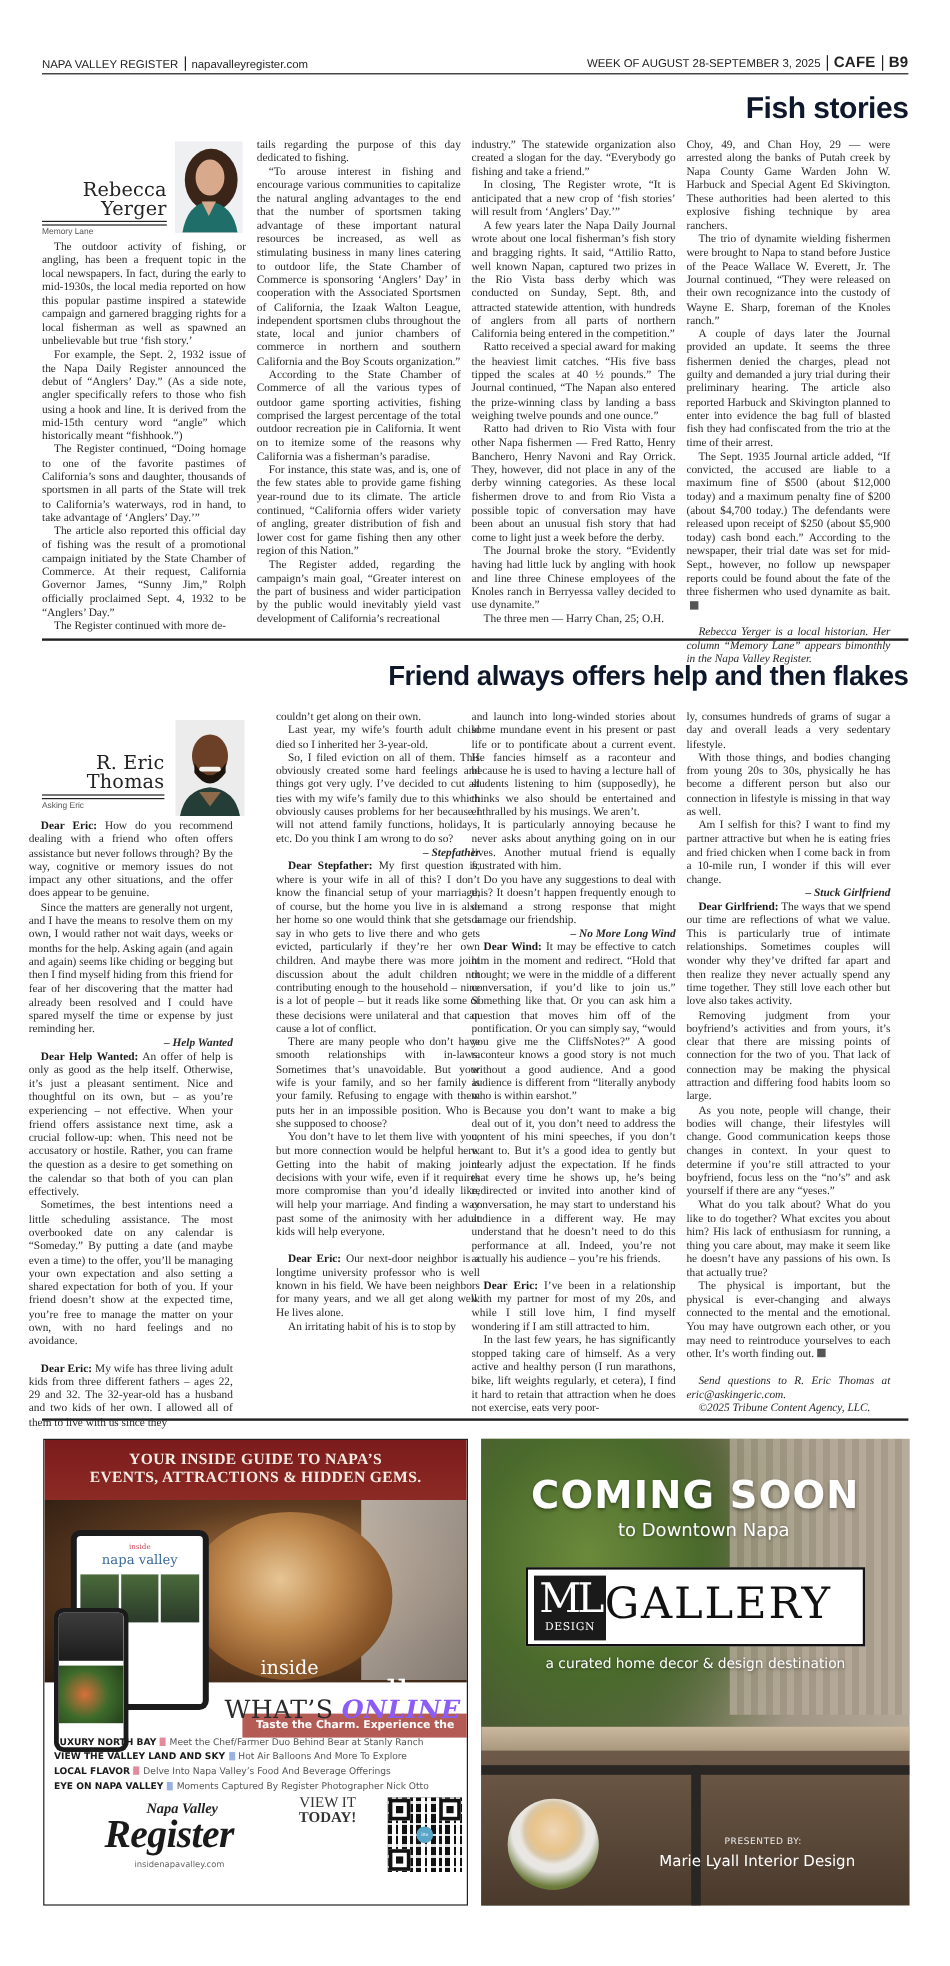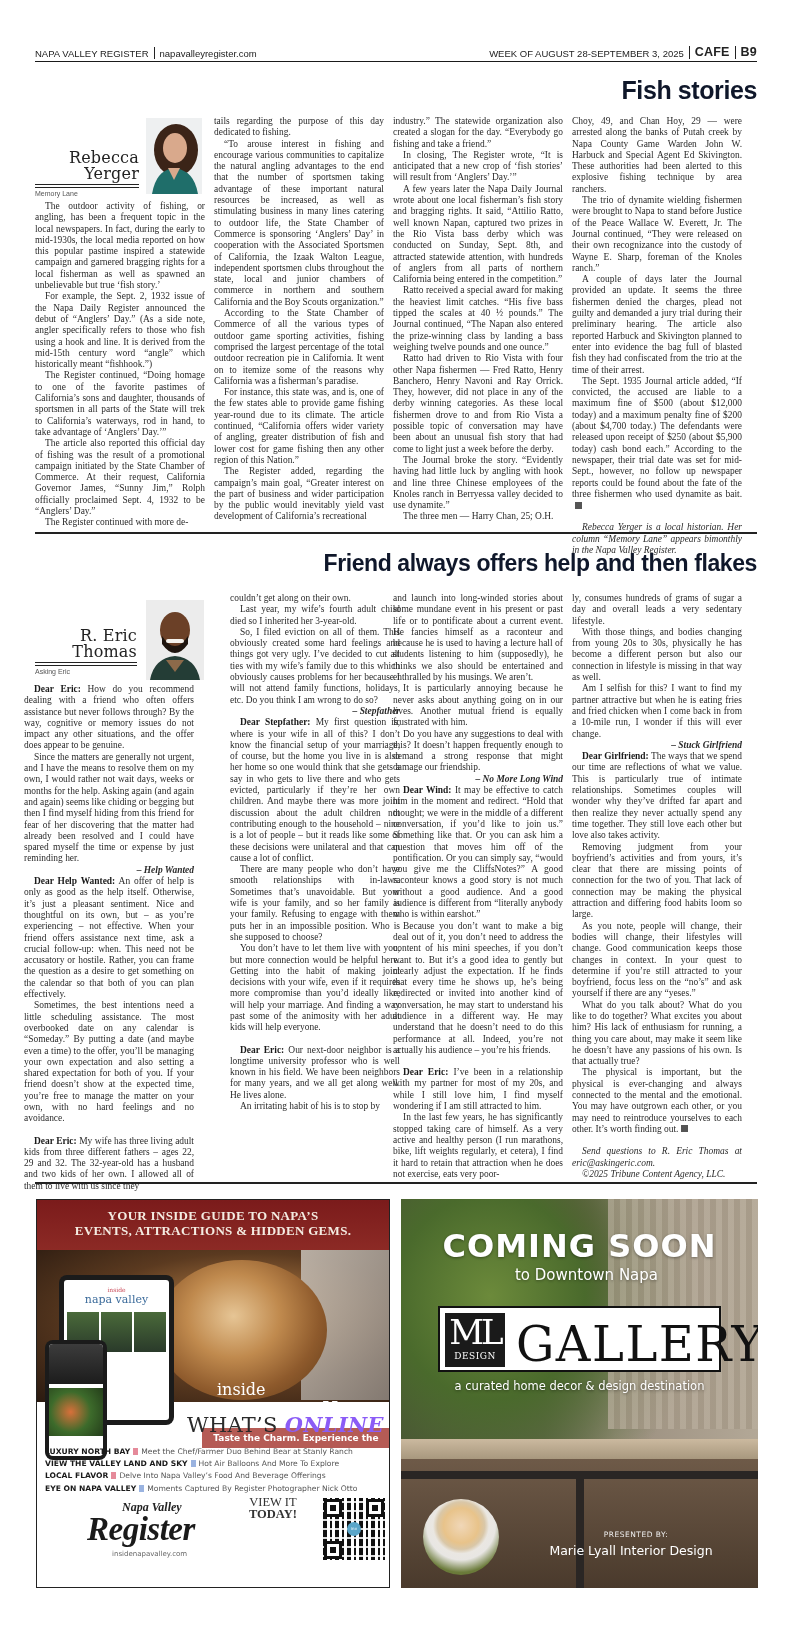--- a/index.html
+++ b/index.html
@@ -90,21 +90,21 @@
   .ad-right .ironbar { position: absolute; left: 0; top: 272px; width: 357px; height: 8px; background: #2a2624; }
   .ad-right .ironleg { position: absolute; left: 175px; top: 272px; width: 8px; height: 117px; background: #2a2624; }
   .ad-right .coming { position: absolute; left: 0; top: 28px; width: 357px; text-align: center; color: #fff;
                       font-family: "DejaVu Sans", sans-serif; font-weight: bold; font-size: 32px; letter-spacing: 1px; text-shadow: 0 1px 3px rgba(0,0,0,0.4); }
   .ad-right .down { position: absolute; left: 0; top: 67px; width: 357px; text-align: center; color: #fff;
                     font-family: "DejaVu Sans", sans-serif; font-size: 15px; text-shadow: 0 1px 3px rgba(0,0,0,0.4); padding-left: 14px; }
   .ad-right .logo-box { position: absolute; left: 37px; top: 107px; width: 283px; height: 66px; background: #fff; border: 2px solid #111; }
   .ad-right .ml { position: absolute; left: 5px; top: 5px; width: 60px; height: 54px; background: #1a1a1a; color: #fff; text-align: center; font-family: "DejaVu Serif", serif; }
   .ad-right .ml .big { font-size: 34px; line-height: 38px; letter-spacing: -3px; }
   .ad-right .ml .small { font-size: 9px; line-height: 10px; letter-spacing: 0.5px; }
-  .ad-right .gallery { position: absolute; left: 76px; top: 8px; font-family: "DejaVu Serif", serif; font-size: 48px; color: #111; letter-spacing: 1.5px; }
+  .ad-right .gallery { position: absolute; left: 64px; top: 8px; font-family: "DejaVu Serif", serif; font-size: 36px; color: #111; letter-spacing: 1.5px; }
   .ad-right .curated { position: absolute; left: 0; top: 180px; width: 357px; text-align: center; color: #fff;
                        font-family: "DejaVu Sans", sans-serif; font-size: 11.5px; text-shadow: 0 1px 3px rgba(0,0,0,0.5); }
   .ad-right .avatar { position: absolute; left: 22px; top: 300px; width: 76px; height: 76px; border-radius: 50%; overflow: hidden;
                       background: radial-gradient(circle at 50% 35%, #f0d7b8 0%, #e8c38a 28%, #d9c7a8 38%, #eae7e2 45%, #e8e6e3 55%, #6b7b3a 75%, #5a6a30 100%); }
   .ad-right .presented { position: absolute; left: 160px; top: 331px; width: 150px; text-align: center; color: #eee;
                          font-family: "DejaVu Sans", sans-serif; font-size: 7.5px; letter-spacing: 0.5px; }
   .ad-right .presenter { position: absolute; left: 100px; top: 344px; width: 260px; text-align: center; color: #fff;
                          font-family: "DejaVu Sans", sans-serif; font-size: 12.5px; }
 </style>
 </head>

